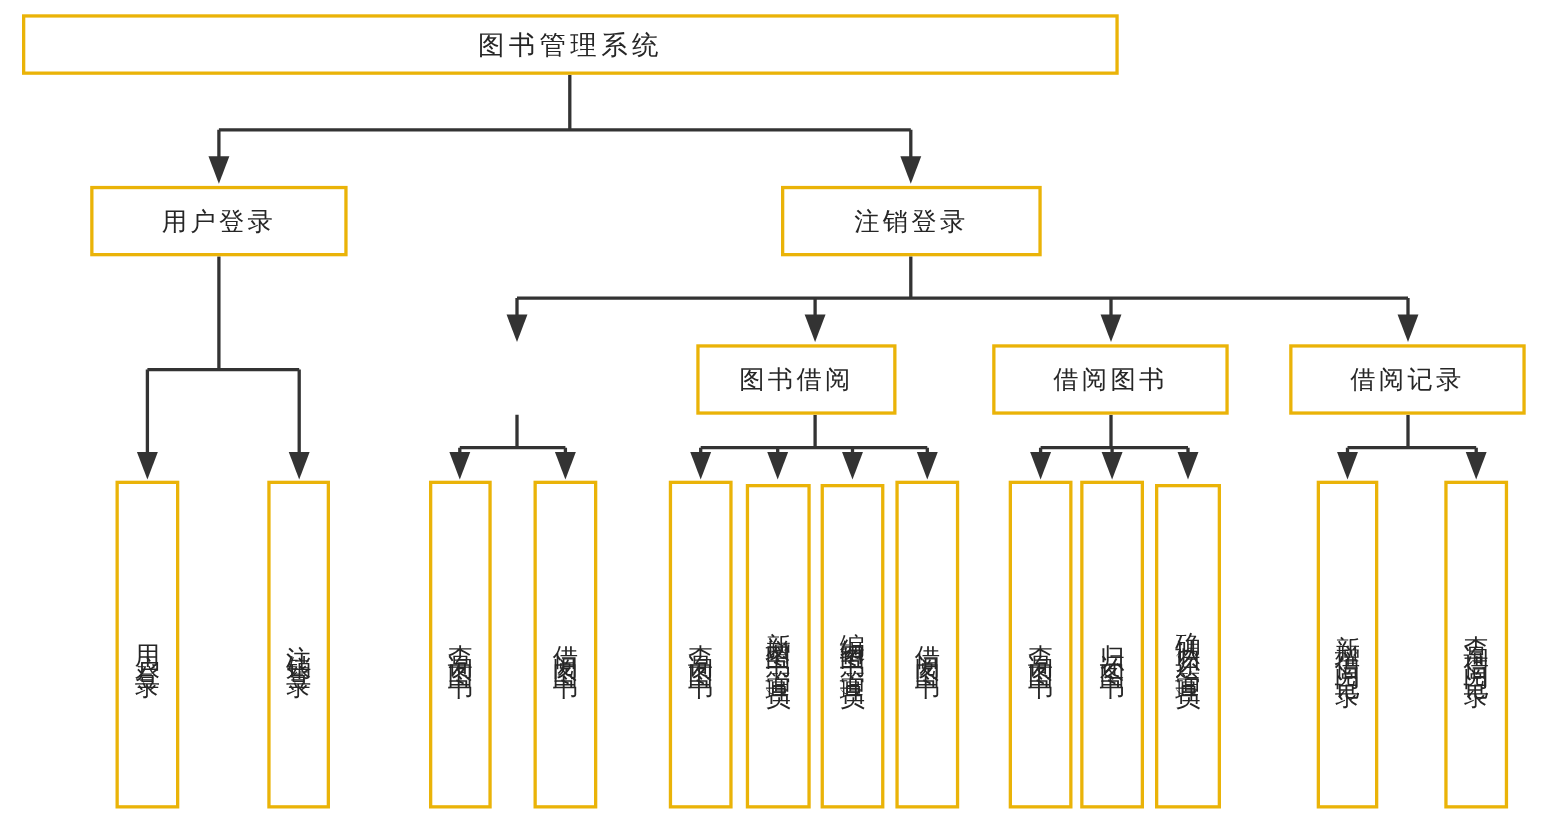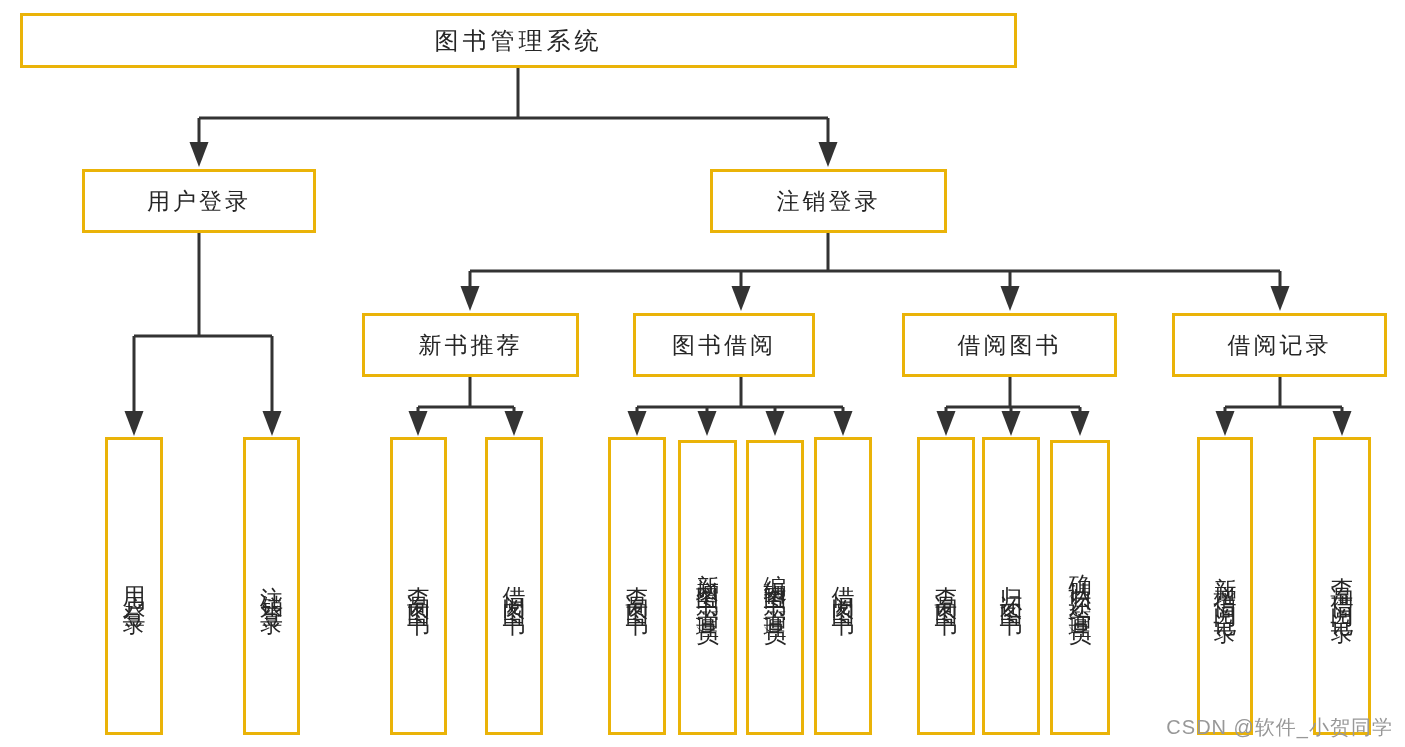--- a/index.html
+++ b/index.html
@@ -83,21 +83,20 @@
     <path d="M1280 377 V407 M1225 407 H1342 M1225 407 V414 M1342 407 V414" stroke="#333333" stroke-width="3" fill="none"></path>
     <path d="M1215.5 411 H1234.5 L1225 436 Z" fill="#333333"></path>
     <path d="M1332.5 411 H1351.5 L1342 436 Z" fill="#333333"></path>
   </svg>
 
   <div class="node hnode root-node" style="left:20px; top:13px; width:997px; height:55px;">图书管理系统</div>
 
   <div class="node hnode" style="left:82px; top:169px; width:234px; height:64px;">用户登录</div>
   <div class="node hnode" style="left:710px; top:169px; width:237px; height:64px;">注销登录</div>
 
-  <div class="node hnode" style="left:362px; top:313px; width:217px; height:64px;">新书推荐</div>
   <div class="node hnode" style="left:633px; top:313px; width:182px; height:64px;">图书借阅</div>
   <div class="node hnode" style="left:902px; top:313px; width:215px; height:64px;">借阅图书</div>
   <div class="node hnode" style="left:1172px; top:313px; width:215px; height:64px;">借阅记录</div>
 
   <div class="node vnode" style="left:105px; top:437px; width:58px; height:298px;">
     <span class="vtext">用户登录</span>
   </div>
   <div class="node vnode" style="left:243px; top:437px; width:57px; height:298px;">
     <span class="vtext">注销登录</span>
   </div>
@@ -132,15 +131,14 @@
     <span class="vtext" style="letter-spacing:7px;">确认归还（管理员）</span>
   </div>
 
   <div class="node vnode" style="left:1197px; top:437px; width:56px; height:298px;">
     <span class="vtext">新增借阅记录</span>
   </div>
   <div class="node vnode" style="left:1313px; top:437px; width:58px; height:298px;">
     <span class="vtext">查询借阅记录</span>
   </div>
 
-  <div class="watermark">CSDN @软件_小贺同学</div>
 
 </div>
 
 </body></html>

